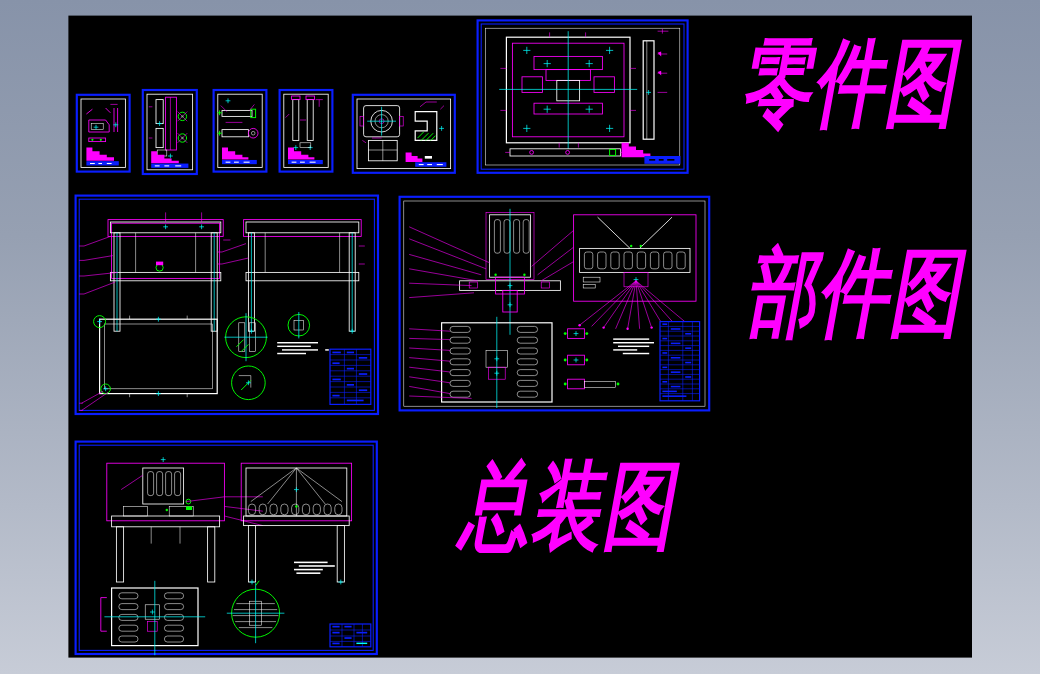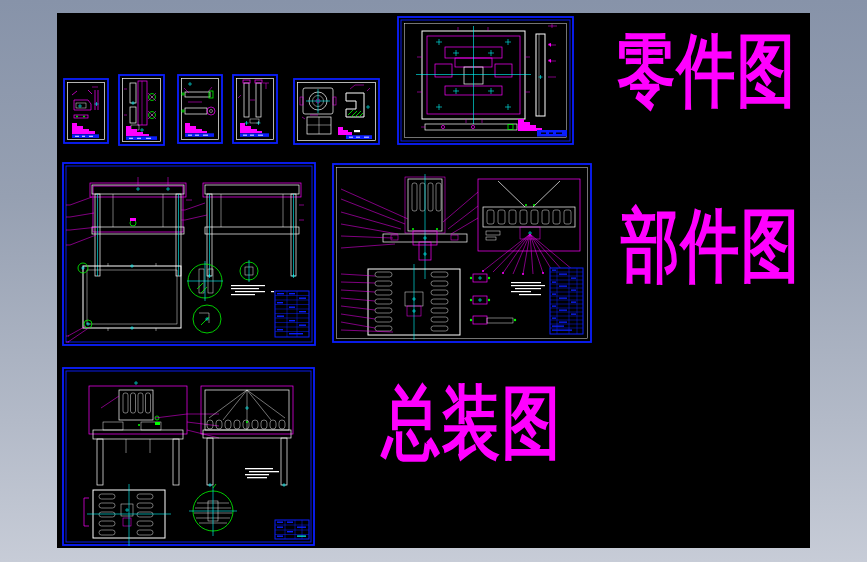--- a/index.html
+++ b/index.html
@@ -1,19 +1,20 @@
 <!DOCTYPE html>
 <html><head>
 <meta charset="utf-8">
 <style>
   html,body{margin:0;padding:0;}
   #stage{
     position:relative;width:867px;height:562px;overflow:hidden;
     background:linear-gradient(180deg,#8793a9 0%,#96a0b2 35%,#b3bac8 75%,#c7ccd7 100%);
     font-family:"Liberation Sans","DejaVu Sans",sans-serif;
+    font-style:italic;
   }
   #canvas{
     position:absolute;left:57px;top:13px;width:753px;height:535px;background:#000;
   }
   #linework{position:absolute;left:0;top:0;}
   .cjk{
     position:absolute;color:#ff00ff;
     font-family:"Liberation Serif","DejaVu Serif",serif;
     font-size:80px;line-height:1.05;font-weight:bold;letter-spacing:2px;
     transform:scaleX(.73);transform-origin:left top;white-space:nowrap;

